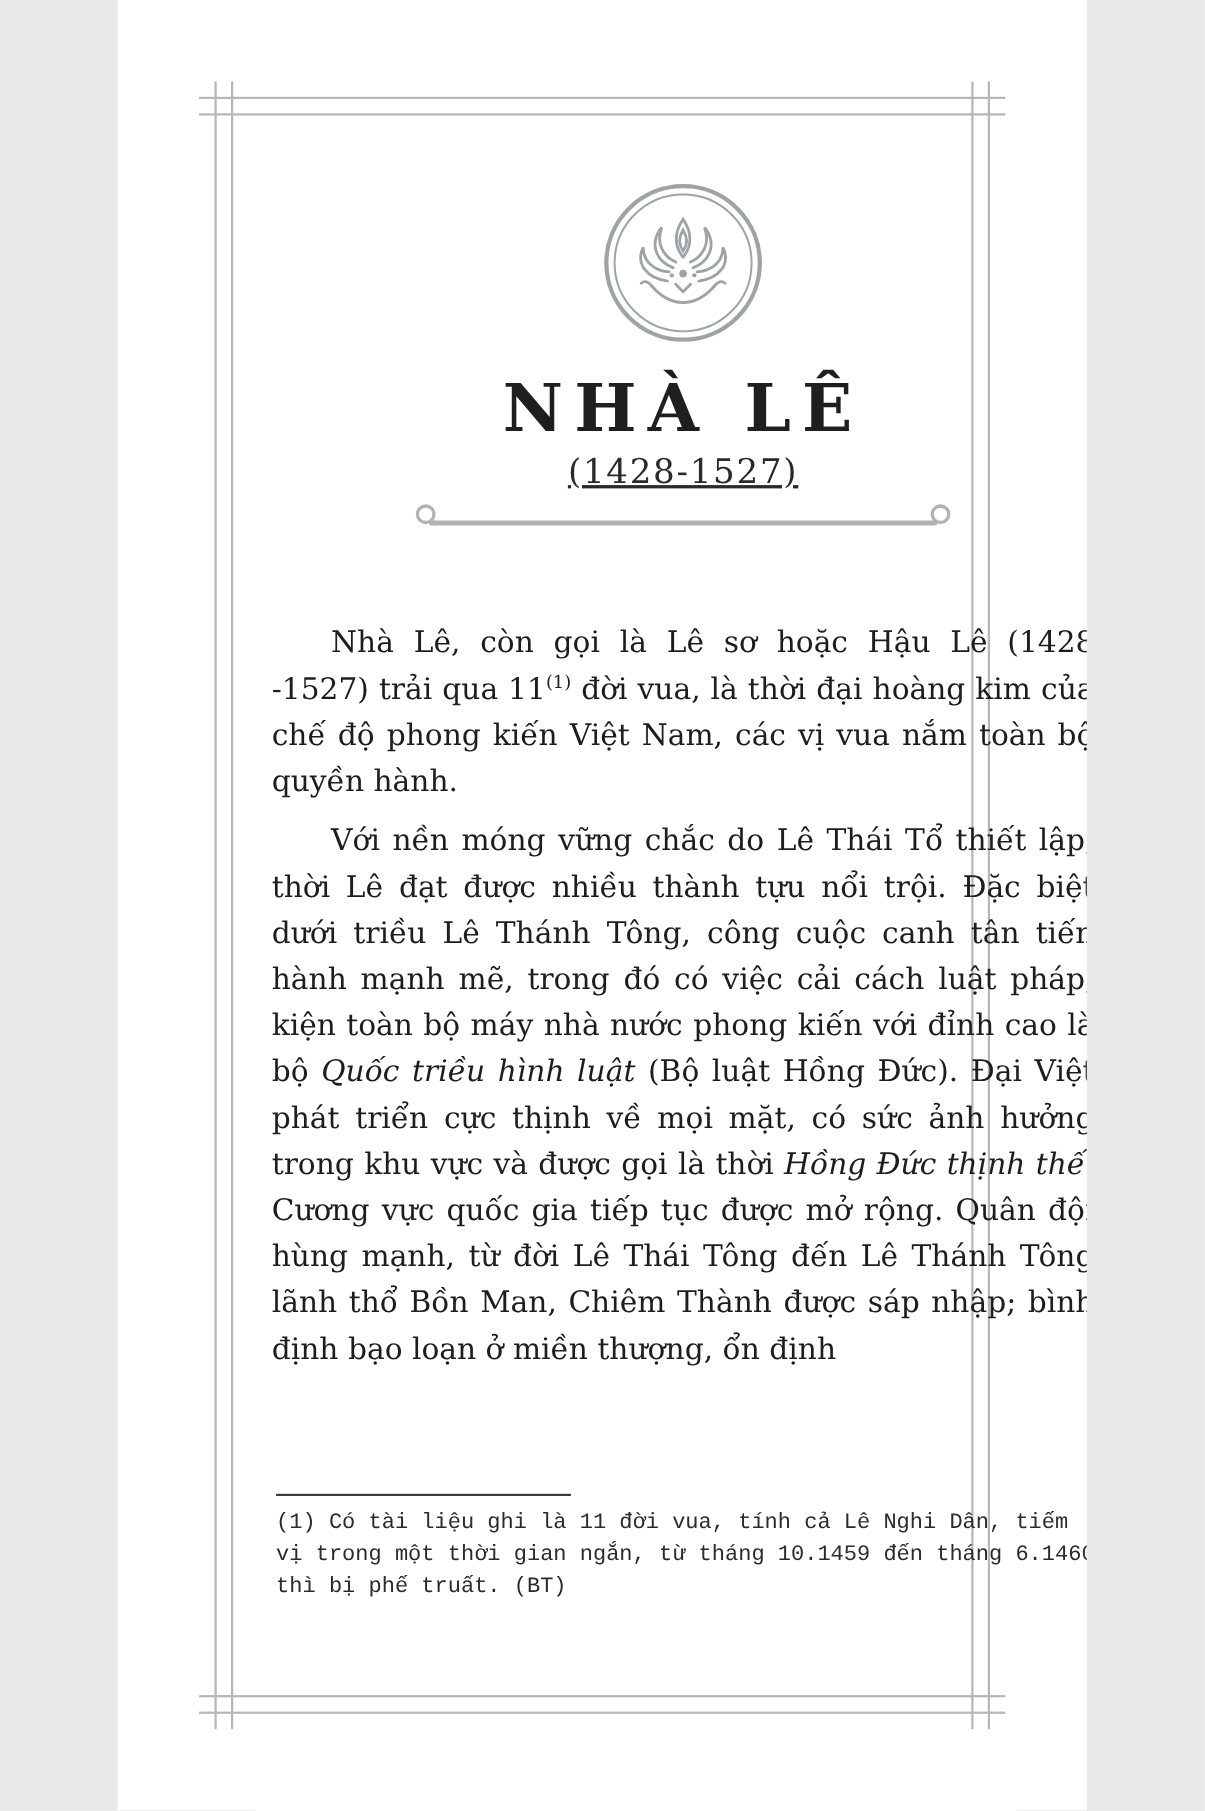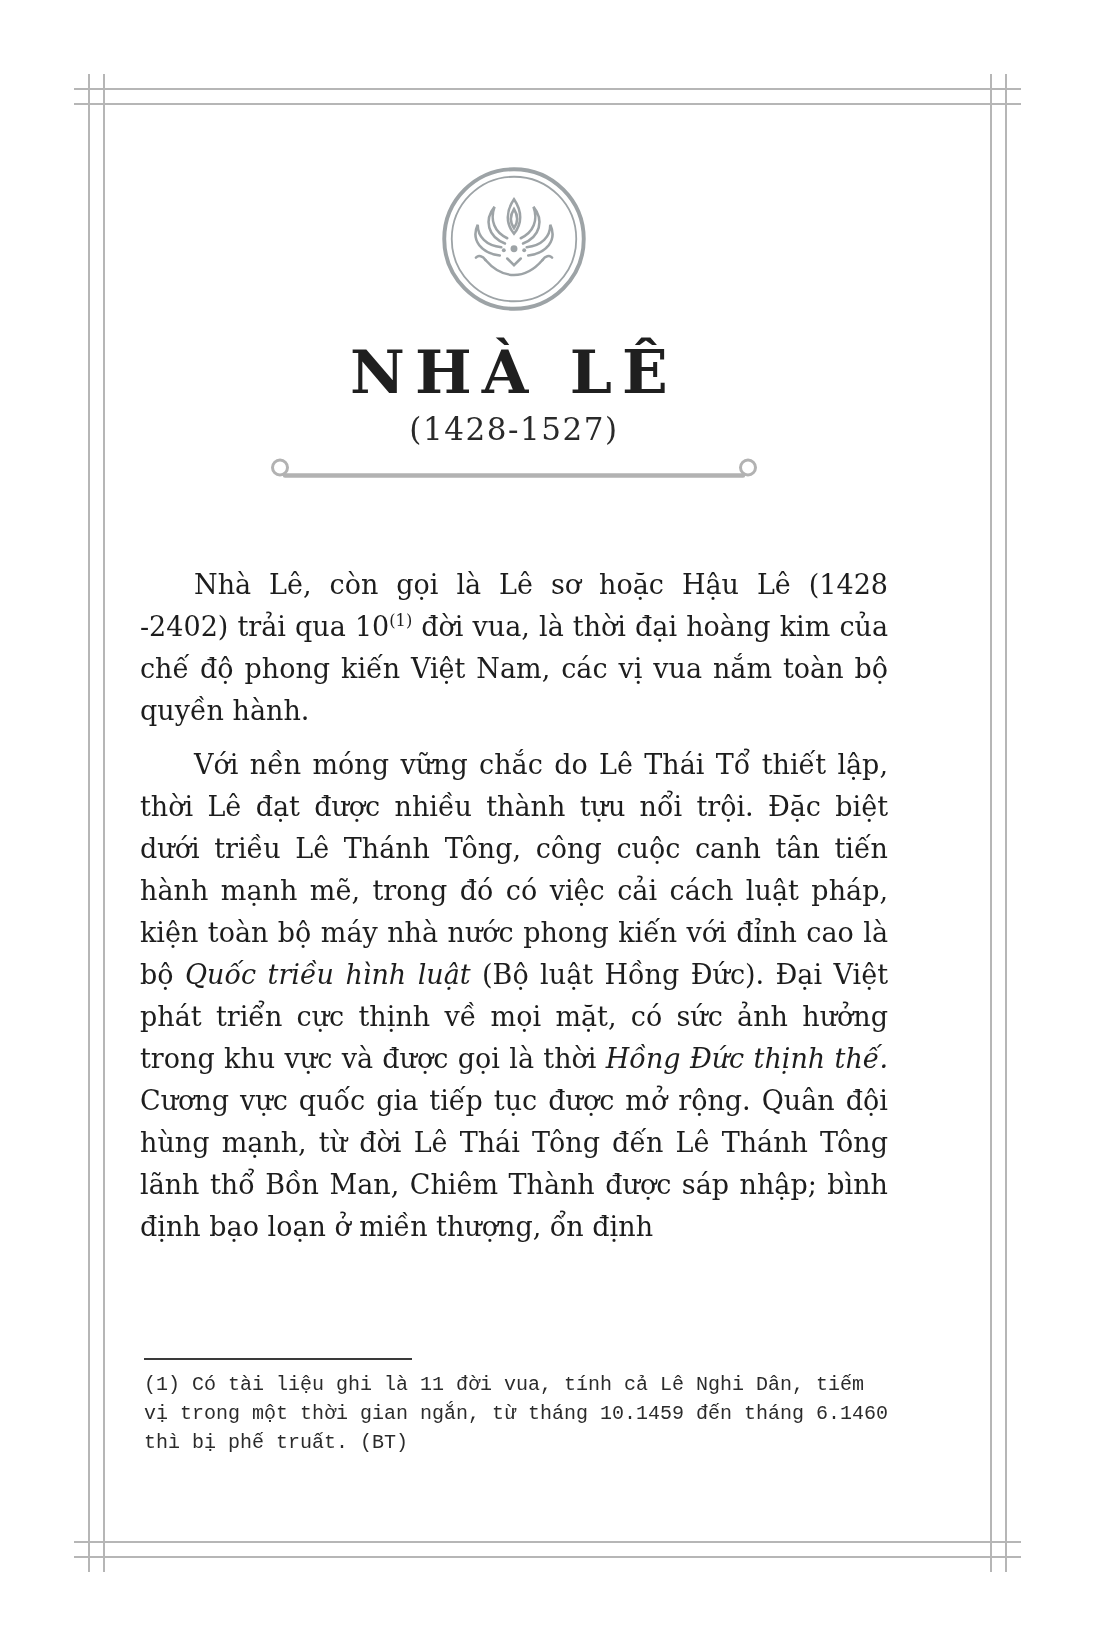--- a/index.html
+++ b/index.html
@@ -1,18 +1,18 @@
 <!DOCTYPE html>
 <html><head>
 <meta charset="utf-8">
 <style>
   html,body { margin:0; padding:0; background:#e9e9e9; }
   .page {
     position:relative;
-    width:1095px; height:1646px;
+    width:881px; height:1646px;
     margin:0 auto;
     background:#ffffff;
     font-family:"DejaVu Serif", serif;
     color:#1d1d1d;
     overflow:hidden;
   }
 
   
   .hline { position:absolute; height:2px; background:#b6b6b6; left:74px; right:74px; }
   .vline { position:absolute; width:2px;  background:#b6b6b6; top:74px; bottom:74px; }
@@ -47,20 +47,21 @@
     color:#1f1f1f;
     line-height:1.15;
   }
   .years {
     margin-top:4px;
     text-align:center;
     font-size:31px;
     letter-spacing:0.05em;
     color:#2a2a2a;
     line-height:1.2;
+    text-decoration:underline;
   }
   .divider { display:block; margin:10px auto 0; }
 
   .body-text {
     margin-top:80px;
     font-size:27px;
     line-height:42px;
     text-align:justify;
     max-height:788px;
     overflow:hidden;
@@ -132,21 +133,21 @@
     <div class="title">NHÀ LÊ</div>
     <div class="years">(1428-1527)</div>
 
     <svg class="divider" width="500" height="26" viewBox="0 0 500 26" aria-hidden="true">
       <circle cx="16" cy="9.5" r="7.5" fill="none" stroke="#b2b2b2" stroke-width="3"></circle>
       <circle cx="484" cy="9.5" r="7.5" fill="none" stroke="#b2b2b2" stroke-width="3"></circle>
       <line x1="21" y1="17.5" x2="479" y2="17.5" stroke="#b2b2b2" stroke-width="4.5" stroke-linecap="round"></line>
     </svg>
 
     <div class="body-text">
-        <p class="para"><span>Nhà Lê, còn gọi là Lê sơ hoặc Hậu Lê (1428 -2402) trải qua 10</span><sup>(1)</sup><span> đời vua, là thời đại hoàng kim của chế độ phong kiến Việt Nam, các vị vua nắm toàn bộ quyền hành.</span></p>
+        <p class="para"><span>Nhà Lê, còn gọi là Lê sơ hoặc Hậu Lê (1428 -1527) trải qua 11</span><sup>(1)</sup><span> đời vua, là thời đại hoàng kim của chế độ phong kiến Việt Nam, các vị vua nắm toàn bộ quyền hành.</span></p>
         <p class="para"><span>Với nền móng vững chắc do Lê Thái Tổ thiết lập, thời Lê đạt được nhiều thành tựu nổi trội. Đặc biệt dưới triều Lê Thánh Tông, công cuộc canh tân tiến hành mạnh mẽ, trong đó có việc cải cách luật pháp, kiện toàn bộ máy nhà nước phong kiến với đỉnh cao là bộ </span><em>Quốc triều hình luật</em><span> (Bộ luật Hồng Đức). Đại Việt phát triển cực thịnh về mọi mặt, có sức ảnh hưởng trong khu vực và được gọi là thời </span><em>Hồng Đức thịnh thế.</em><span> Cương vực quốc gia tiếp tục được mở rộng. Quân đội hùng mạnh, từ đời Lê Thái Tông đến Lê Thánh Tông lãnh thổ Bồn Man, Chiêm Thành được sáp nhập; bình định bạo loạn ở miền thượng, ổn định</span></p>
       </div>
 
   </div>
 
   <div class="footnote">
     <div class="footnote-rule"></div>
     <div class="footnote-text">(1) Có tài liệu ghi là 11 đời vua, tính cả Lê Nghi Dân, tiếm vị trong một thời gian ngắn, từ tháng 10.1459 đến tháng 6.1460 thì bị phế truất. (BT)</div>
   </div>
 

